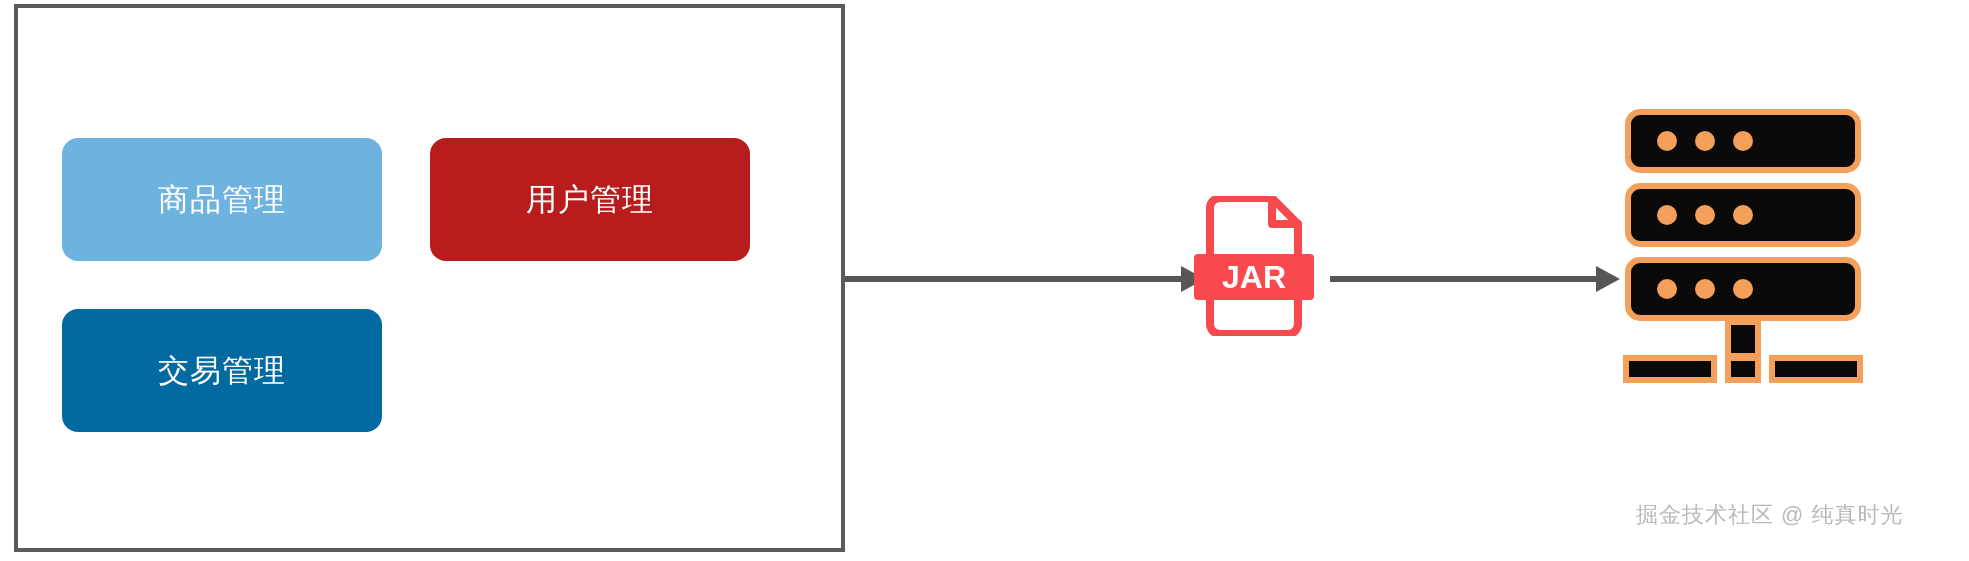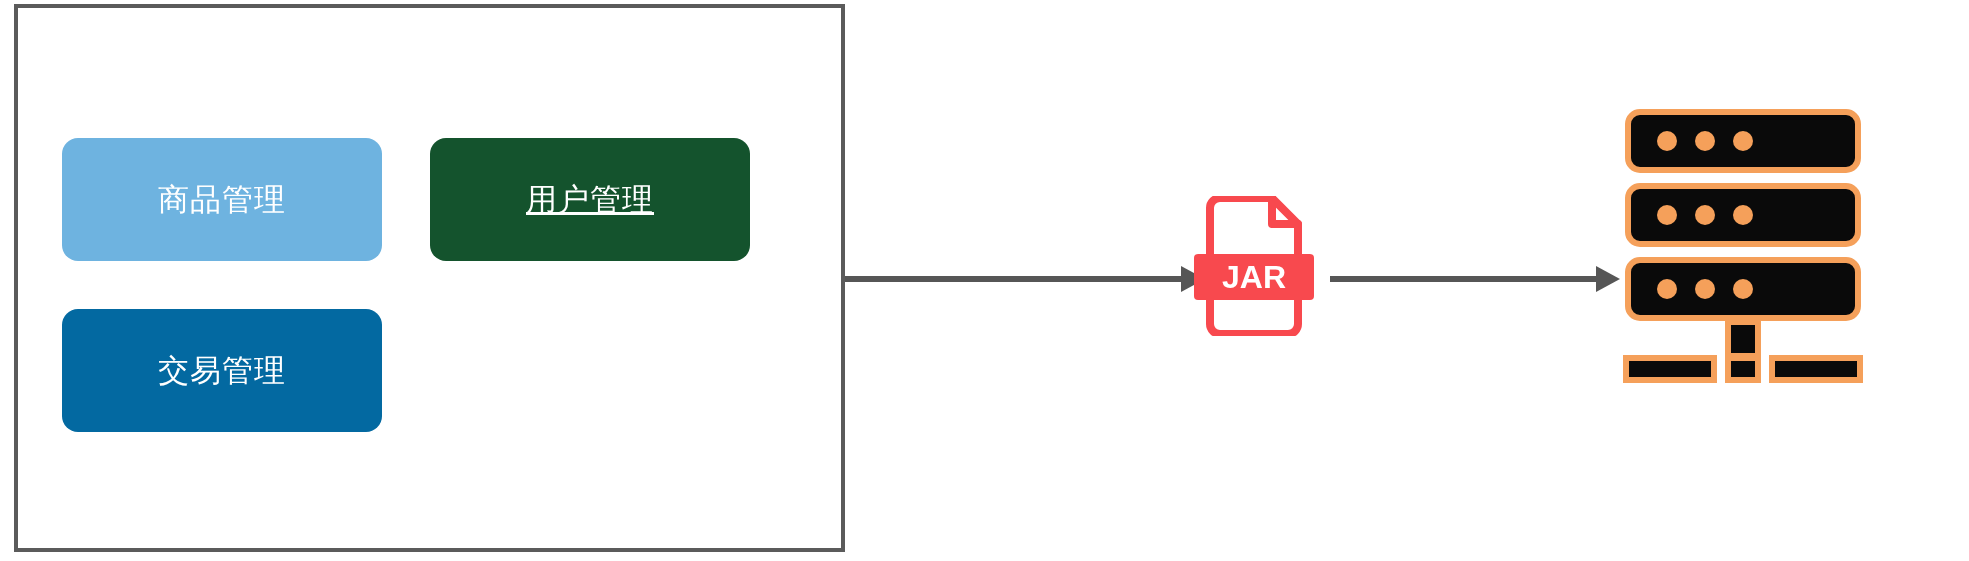--- a/index.html
+++ b/index.html
@@ -116,21 +116,21 @@
 
   <div id="app-container">
 
 
     <div id="module-grid">
 
       <div class="module-card" style="background:#6eb3e0;">
         <span>商品管理</span>
       </div>
 
-      <div class="module-card" style="background:#14532d;text-decoration:underline;">
+      <div class="module-card" style="background:#b91c1c;">
         <span>用户管理</span>
       </div>
 
       <div class="module-card" style="background:#0369a1;">
         <span>交易管理</span>
       </div>
 
 
     </div>
   </div>
@@ -194,14 +194,15 @@
       </g>
 
       <rect x="106" y="216" width="30" height="34" fill="#0a0a0a" stroke="#f5a05a" stroke-width="6"></rect>
 
       <rect x="4" y="252" width="88" height="22" fill="#0a0a0a" stroke="#f5a05a" stroke-width="6"></rect>
       <rect x="106" y="252" width="30" height="22" fill="#0a0a0a" stroke="#f5a05a" stroke-width="6"></rect>
       <rect x="150" y="252" width="88" height="22" fill="#0a0a0a" stroke="#f5a05a" stroke-width="6"></rect>
     </svg>
   </div>
 
+  <div id="watermark">掘金技术社区 @ 纯真时光</div>
 
 </div>
 
 </body></html>

